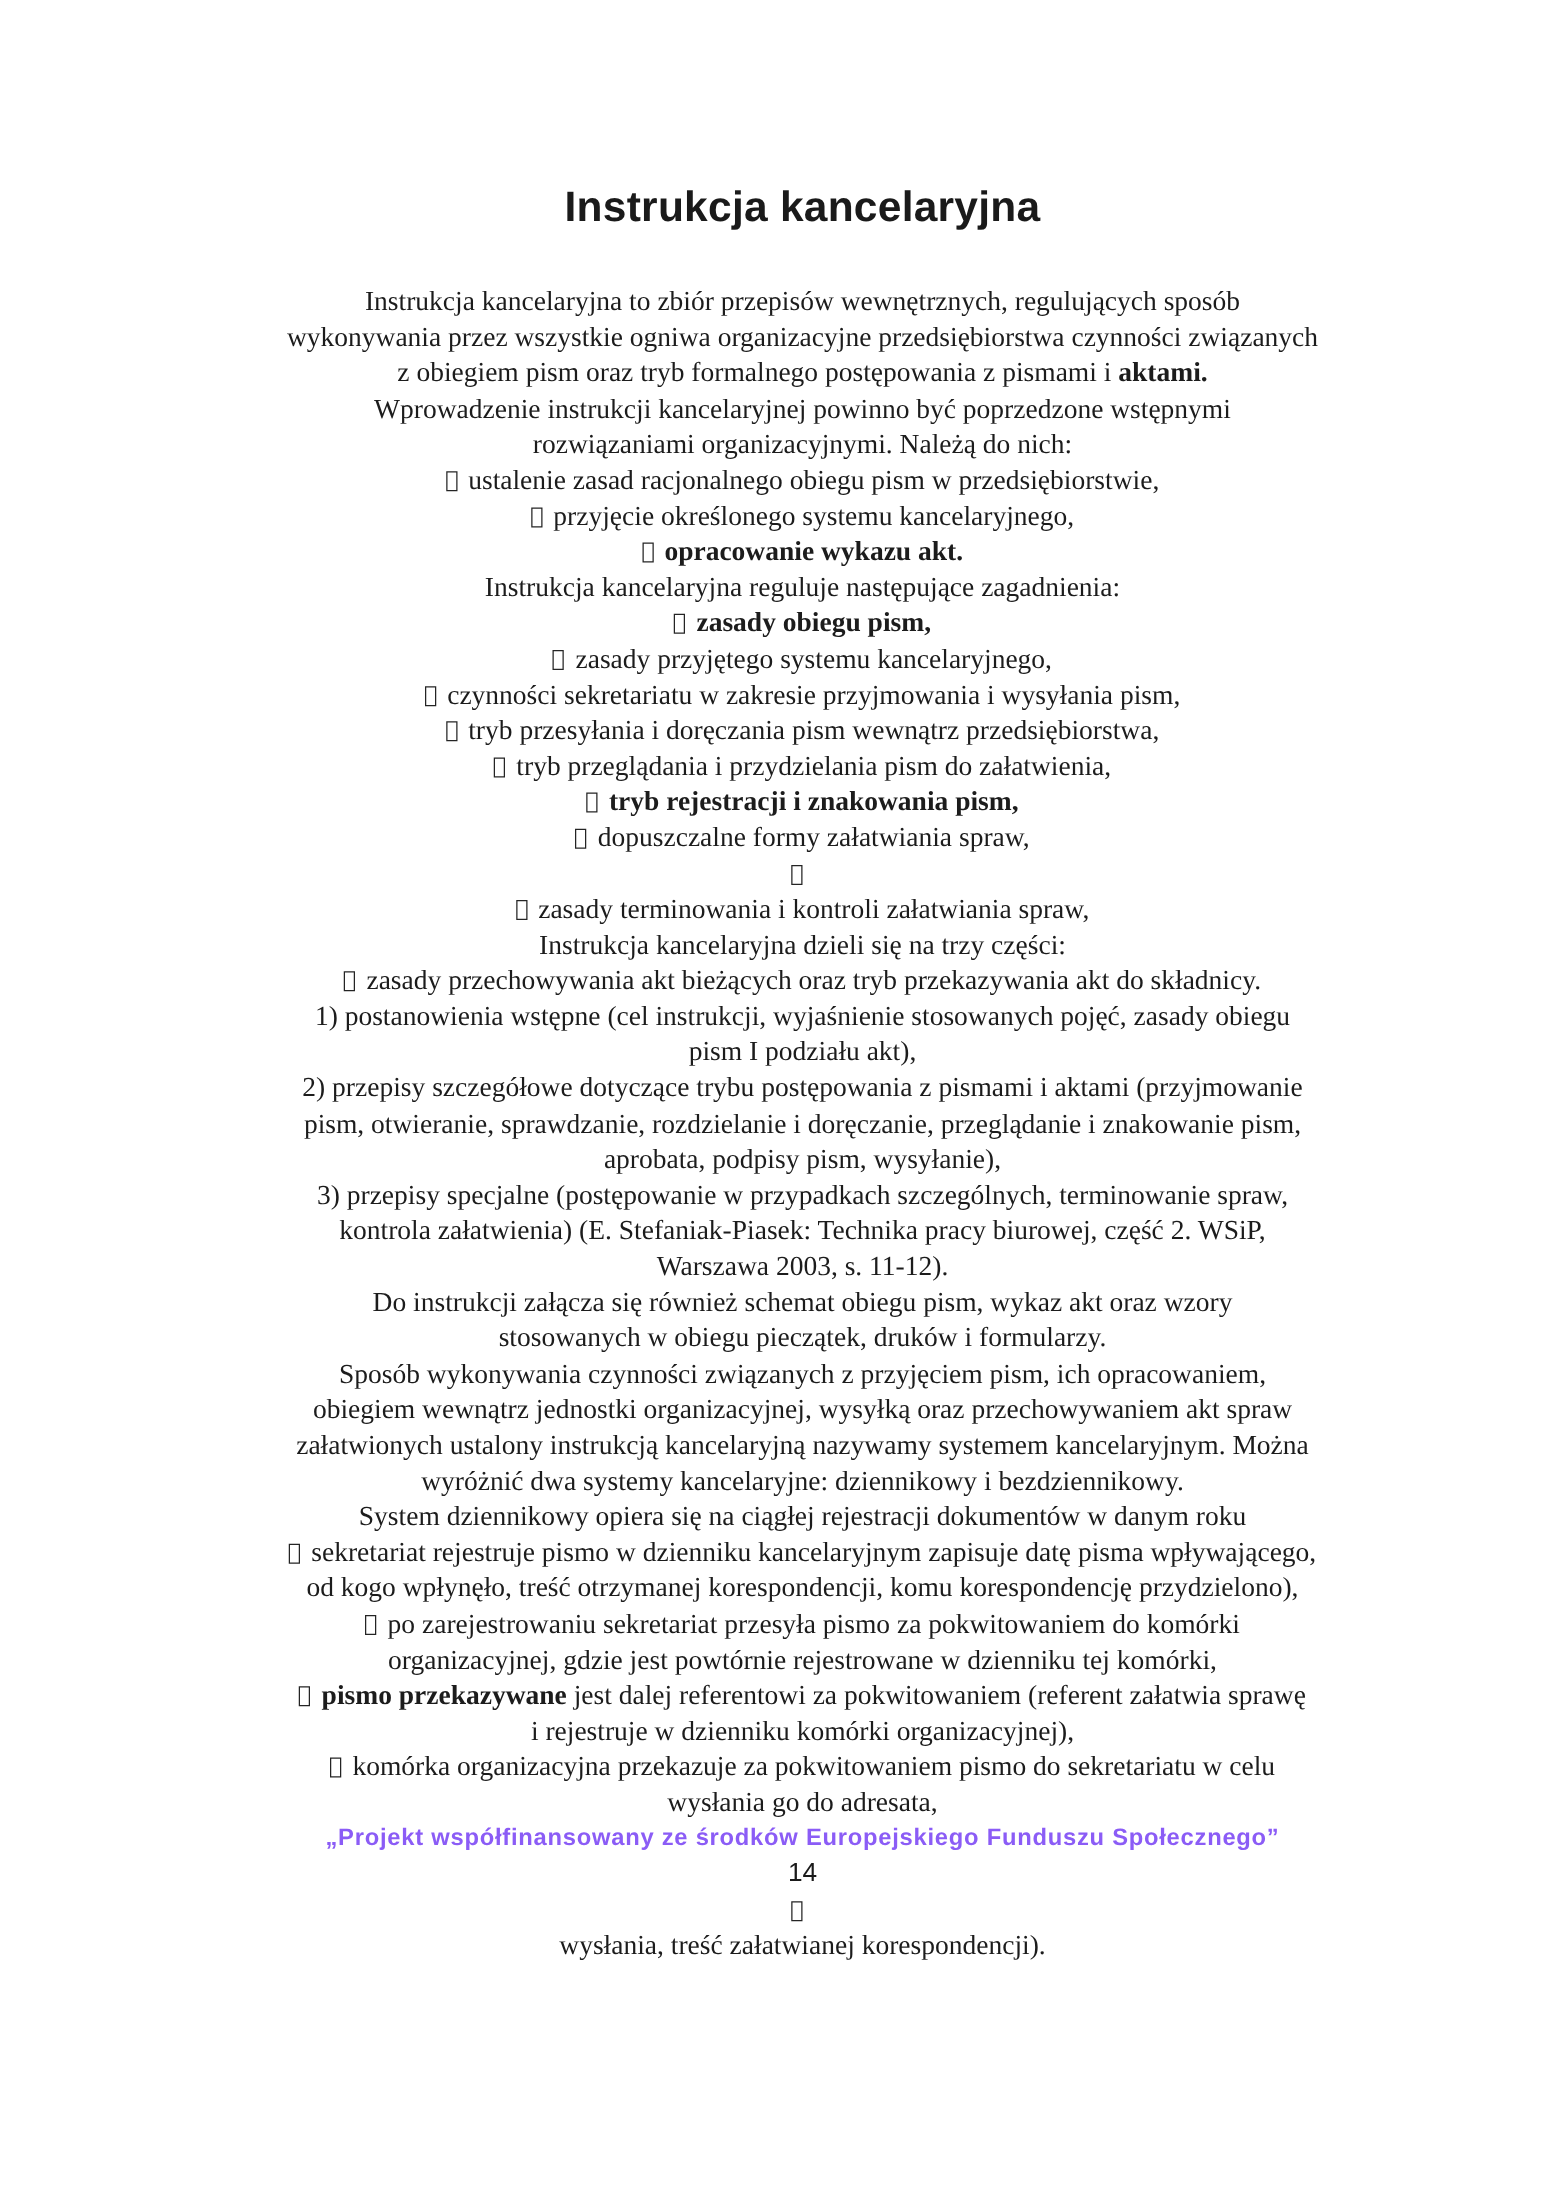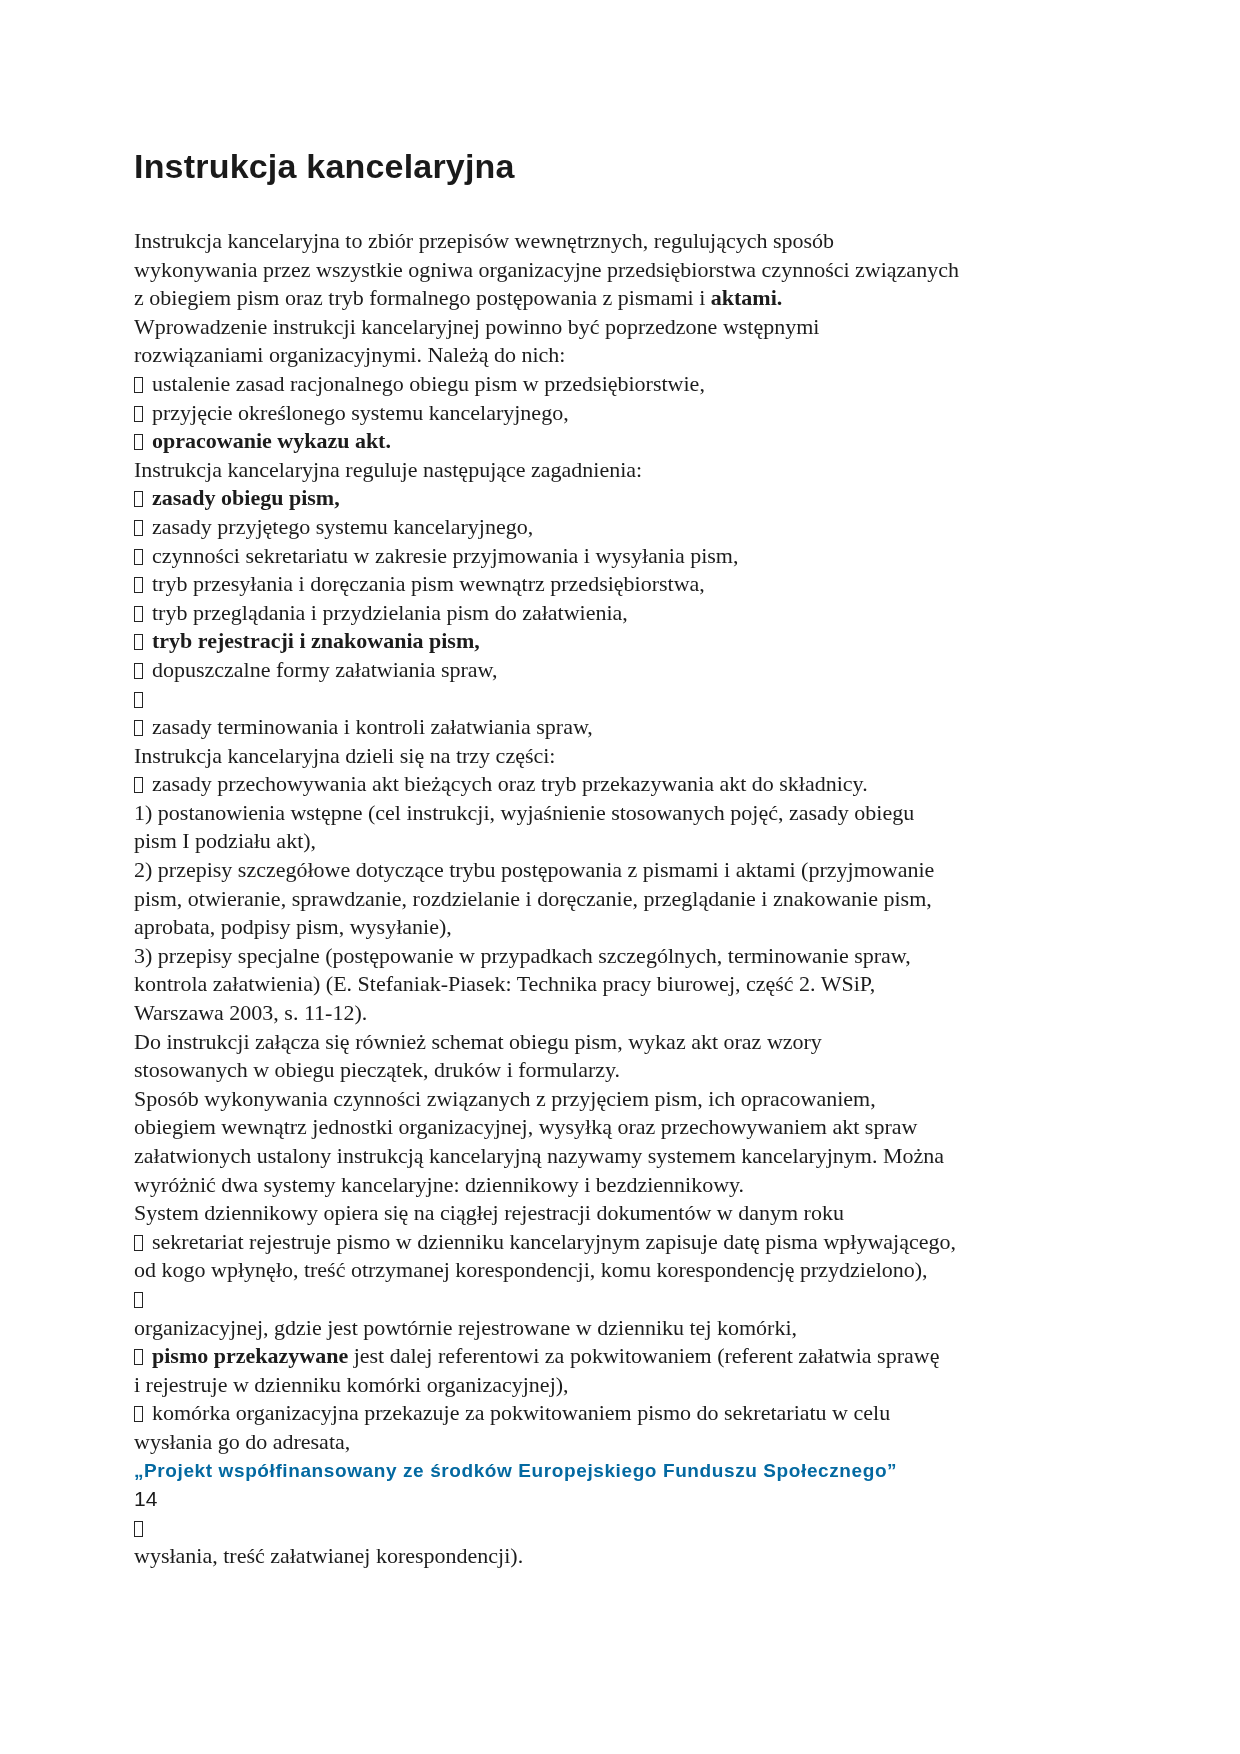--- a/index.html
+++ b/index.html
@@ -4,20 +4,21 @@
 <style>
   html, body { margin: 0; padding: 0; background: #ffffff; }
   .page {
     position: relative;
     width: 1240px;
     height: 1754px;
     background: #ffffff;
     box-sizing: border-box;
     padding: 146px 90px 0 134px;
     overflow: hidden;
+    text-align: center;
   }
   .title {
     font-family: "Liberation Sans", "DejaVu Sans", sans-serif;
     font-weight: bold;
     font-size: 34px;
     line-height: 41px;
     letter-spacing: 0.2px;
     color: #1a1a1a;
     margin: 0 0 40px 0;
   }
@@ -28,21 +29,21 @@
     line-height: 28.6px;
     color: #1c1c1c;
     white-space: nowrap;
   }
   .line .bold { font-weight: bold; }
   .line.footer {
     font-family: "Liberation Sans", "DejaVu Sans", sans-serif;
     font-weight: bold;
     font-size: 19px;
     letter-spacing: 0.6px;
-    color: #0369a1;
+    color: #8b5cf6;
   }
   .line.pagenum {
     font-family: "Liberation Sans", "DejaVu Sans", sans-serif;
     font-size: 21px;
     color: #1a1a1a;
   }
   .bullet {
     display: inline-block;
     width: 9px;
     height: 16px;
@@ -89,21 +90,21 @@
       <div class="line"><span>Warszawa 2003, s. 11-12).</span></div>
       <div class="line"><span>Do instrukcji załącza się również schemat obiegu pism, wykaz akt oraz wzory</span></div>
       <div class="line"><span>stosowanych w obiegu pieczątek, druków i formularzy.</span></div>
       <div class="line"><span>Sposób wykonywania czynności związanych z przyjęciem pism, ich opracowaniem,</span></div>
       <div class="line"><span>obiegiem wewnątrz jednostki organizacyjnej, wysyłką oraz przechowywaniem akt spraw</span></div>
       <div class="line"><span>załatwionych ustalony instrukcją kancelaryjną nazywamy systemem kancelaryjnym. Można</span></div>
       <div class="line"><span>wyróżnić dwa systemy kancelaryjne: dziennikowy i bezdziennikowy.</span></div>
       <div class="line"><span>System dziennikowy opiera się na ciągłej rejestracji dokumentów w danym roku</span></div>
       <div class="line"><span class="bullet"></span><span>sekretariat rejestruje pismo w dzienniku kancelaryjnym zapisuje datę pisma wpływającego,</span></div>
       <div class="line"><span>od kogo wpłynęło, treść otrzymanej korespondencji, komu korespondencję przydzielono),</span></div>
-      <div class="line"><span class="bullet"></span></div>
+      <div class="line"><span class="bullet"></span><span>po zarejestrowaniu sekretariat przesyła pismo za pokwitowaniem do komórki</span></div>
       <div class="line"><span>organizacyjnej, gdzie jest powtórnie rejestrowane w dzienniku tej komórki,</span></div>
       <div class="line"><span class="bullet"></span><span class="bold">pismo przekazywane</span><span> jest dalej referentowi za pokwitowaniem (referent załatwia sprawę</span></div>
       <div class="line"><span>i rejestruje w dzienniku komórki organizacyjnej),</span></div>
       <div class="line"><span class="bullet"></span><span>komórka organizacyjna przekazuje za pokwitowaniem pismo do sekretariatu w celu</span></div>
       <div class="line"><span>wysłania go do adresata,</span></div>
       <div class="line footer"><span class="bold">„Projekt współfinansowany ze środków Europejskiego Funduszu Społecznego”</span></div>
       <div class="line pagenum"><span>14</span></div>
       <div class="line"><span class="bullet"></span></div>
       <div class="line"><span>wysłania, treść załatwianej korespondencji).</span></div>
     </div>

